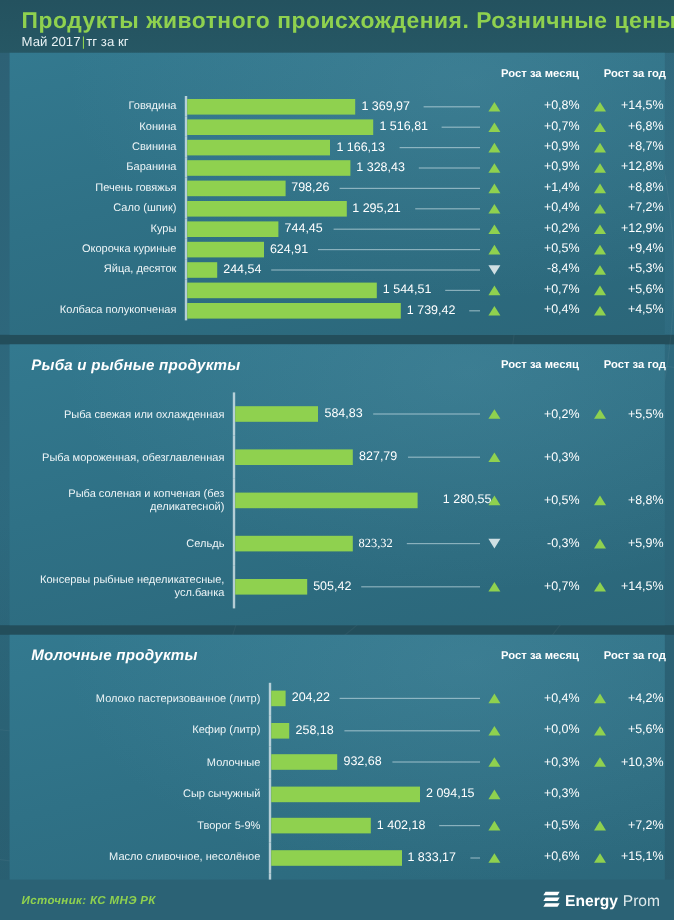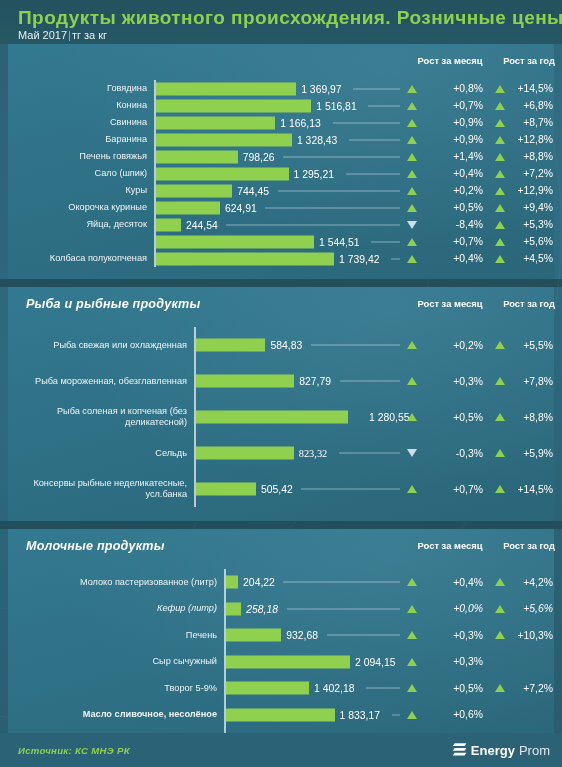--- a/index.html
+++ b/index.html
@@ -437,24 +437,20 @@
           <div class="row" style="height: 36px;">
             <div class="row-label" style="width: 180px;">Рыба  мороженная, обезглавленная</div>
             <div class="axis" style="left: 186px;"></div>
             <div class="bar" style="left: 188px; width: 98.2578px;"></div>
             <div class="bar-value" style="left: 286.258px;">827,79</div>
             <div class="leader" style="left: 331.658px; width: 60.3422px;"></div>
             <div class="metric m">
               <span class="arrow up"></span>
               <span class="pct">+0,3%</span>
             </div>
-            <div class="metric y">
-              <span class="arrow up"></span>
-              <span class="pct">+7,8%</span>
-            </div>
           </div>
           <div class="row" style="height: 36px;">
             <div class="row-label" style="width: 180px;">Рыба  соленая и копченая (без деликатесной)</div>
             <div class="axis" style="left: 186px;"></div>
             <div class="bar" style="left: 188px; width: 152px;"></div>
             <div class="bar-value" style="left: 356px;">1 280,55</div>
             <div class="metric m">
               <span class="arrow up"></span>
               <span class="pct">+0,5%</span>
             </div>
@@ -511,37 +507,37 @@
             <div class="leader" style="left: 275.492px; width: 116.508px;"></div>
             <div class="metric m">
               <span class="arrow up"></span>
               <span class="pct">+0,4%</span>
             </div>
             <div class="metric y">
               <span class="arrow up"></span>
               <span class="pct">+4,2%</span>
             </div>
           </div>
-          <div class="row" style="height: 26.5px; font-style: italic;">
+          <div class="row" style="height: 26.5px;">
             <div class="row-label" style="width: 210px;">Кефир (литр)</div>
             <div class="axis" style="left: 216px;"></div>
             <div class="bar" style="left: 218px; width: 15.2875px;"></div>
             <div class="bar-value" style="left: 233.288px;">258,18</div>
             <div class="leader" style="left: 278.688px; width: 113.312px;"></div>
             <div class="metric m">
               <span class="arrow up"></span>
               <span class="pct">+0,0%</span>
             </div>
             <div class="metric y">
               <span class="arrow up"></span>
               <span class="pct">+5,6%</span>
             </div>
           </div>
           <div class="row" style="height: 26.5px;">
-            <div class="row-label" style="width: 210px;">Печень</div>
+            <div class="row-label" style="width: 210px;">Молочные</div>
             <div class="axis" style="left: 216px;"></div>
             <div class="bar" style="left: 218px; width: 55.2264px;"></div>
             <div class="bar-value" style="left: 273.226px;">932,68</div>
             <div class="leader" style="left: 318.626px; width: 73.3736px;"></div>
             <div class="metric m">
               <span class="arrow up"></span>
               <span class="pct">+0,3%</span>
             </div>
             <div class="metric y">
               <span class="arrow up"></span>
@@ -567,28 +563,32 @@
             <div class="metric m">
               <span class="arrow up"></span>
               <span class="pct">+0,5%</span>
             </div>
             <div class="metric y">
               <span class="arrow up"></span>
               <span class="pct">+7,2%</span>
             </div>
           </div>
           <div class="row" style="height: 26.5px;">
-            <div class="row-label" style="width: 210px; font-weight: bold;">Масло сливочное, несолёное</div>
+            <div class="row-label" style="width: 210px;">Масло сливочное, несолёное</div>
             <div class="axis" style="left: 216px;"></div>
             <div class="bar" style="left: 218px; width: 108.547px;"></div>
             <div class="bar-value" style="left: 326.547px;">1 833,17</div>
             <div class="leader" style="left: 383.747px; width: 8.2533px;"></div>
             <div class="metric m">
               <span class="arrow up"></span>
               <span class="pct">+0,6%</span>
+            </div>
+            <div class="metric y">
+              <span class="arrow up"></span>
+              <span class="pct">+15,1%</span>
             </div>
           </div>
           <div class="row" style="height: 26.5px;">
             <div class="row-label" style="width: 210px;">Масло растительно-сливочное (спрэд)</div>
             <div class="axis" style="left: 216px;"></div>
             <div class="bar" style="left: 218px; width: 47.8242px;"></div>
             <div class="bar-value" style="left: 265.824px;">807,67</div>
             <div class="leader" style="left: 311.224px; width: 80.7758px;"></div>
             <div class="metric m">
               <span class="arrow up"></span>

